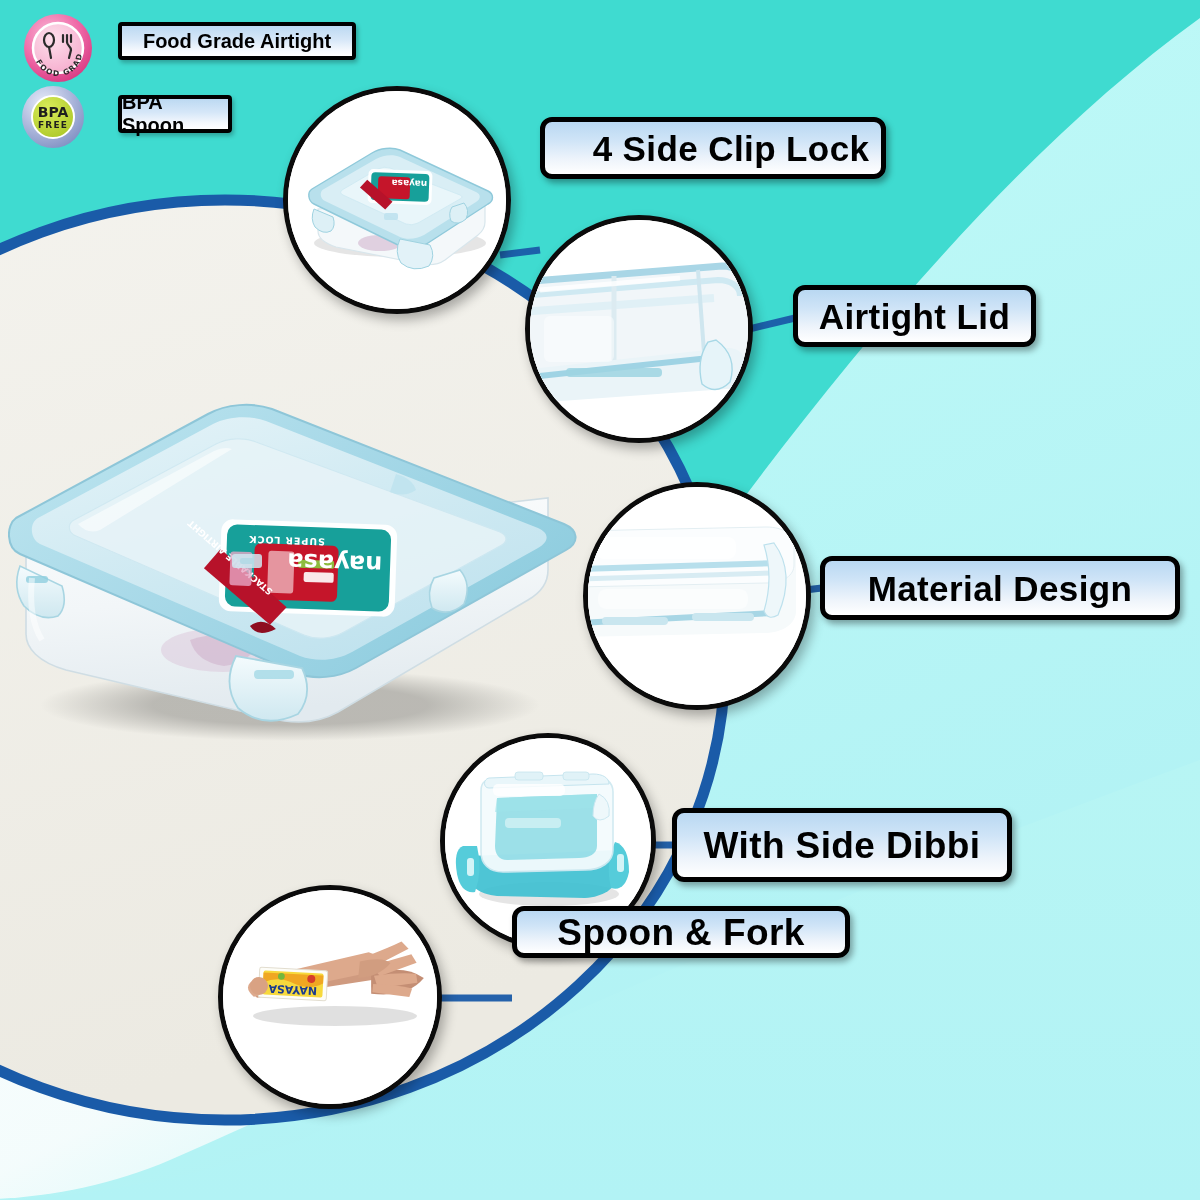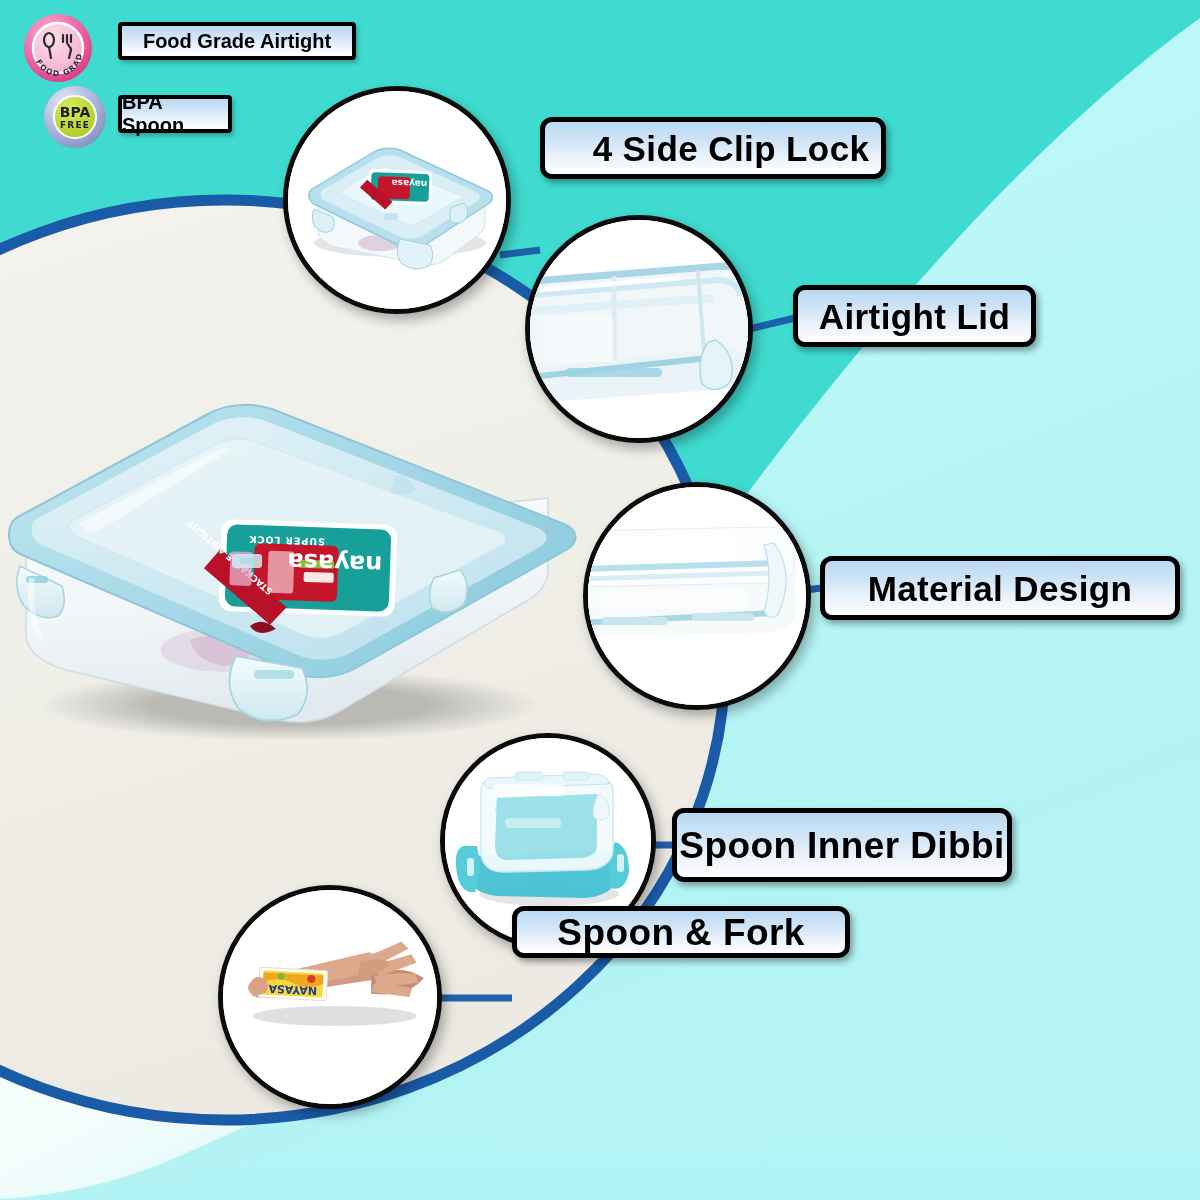--- a/index.html
+++ b/index.html
@@ -130,21 +130,21 @@
       <text font-family="DejaVu Sans, sans-serif" font-size="7.6" font-weight="bold" fill="#2b2b2b" letter-spacing="1.4">
         <textPath href="#fgArc" startOffset="13%">FOOD GRADE</textPath>
       </text>
     </svg>
   </div>
 
   <div class="tagpill" style="left:118px;top:22px;width:238px;height:38px;font-size:20px;">
     <span>Food Grade Airtight</span>
   </div>
 
-  <div class="abs" style="left:42px;top:84px;width:66px;height:66px;">
+  <div class="abs" style="left:20px;top:84px;width:66px;height:66px;">
     <svg width="66" height="66" viewBox="0 0 66 66">
       <defs>
         <radialGradient id="periRing" cx="0.35" cy="0.28" r="0.8">
           <stop offset="0" stop-color="#e8ecfa"></stop>
           <stop offset="0.5" stop-color="#b3bddf"></stop>
           <stop offset="1" stop-color="#7f8fc2"></stop>
         </radialGradient>
         <radialGradient id="limeFace" cx="0.38" cy="0.3" r="0.85">
           <stop offset="0" stop-color="#d9ec5a"></stop>
           <stop offset="1" stop-color="#a8c423"></stop>
@@ -371,21 +371,21 @@
       <rect x="118" y="34" width="26" height="8" rx="3" fill="#e0f2f7" stroke="#c5e4ee" stroke-width=".8"></rect>
 
       <path d="M154,56 q12,6 10,22 q-10,8 -16,0 q0,-14 6,-22 z" fill="#eef8fb" stroke="#cbe7f0" stroke-width="1"></path>
 
       <rect x="48" y="46" width="72" height="12" rx="5" fill="#ffffff" opacity=".8"></rect>
       <rect x="60" y="80" width="56" height="10" rx="4" fill="#ffffff" opacity=".45"></rect>
     </svg>
   </div>
 
   <div class="pill" style="left:672px;top:808px;width:340px;height:74px;font-size:37px;">
-    <span>Spoon Inner Dibbi</span>
+    <span>With Side Dibbi</span>
   </div>
 
   <div class="circ" style="left:218px;top:885px;width:214px;height:214px;">
     <svg class="circ-inner" viewBox="0 0 214 214">
       <rect width="214" height="214" fill="#ffffff"></rect>
       <ellipse cx="112" cy="126" rx="82" ry="10" fill="#000" opacity=".12"></ellipse>
 
       <g transform="rotate(-6 107 104)">
         <path d="M34,100 q-10,-12 6,-16 l116,-6 q16,6 4,16 z" fill="#cf9a7f"></path>
         <path d="M150,88 q34,-6 52,10 q-18,18 -54,10 z" fill="#c48e74"></path>

